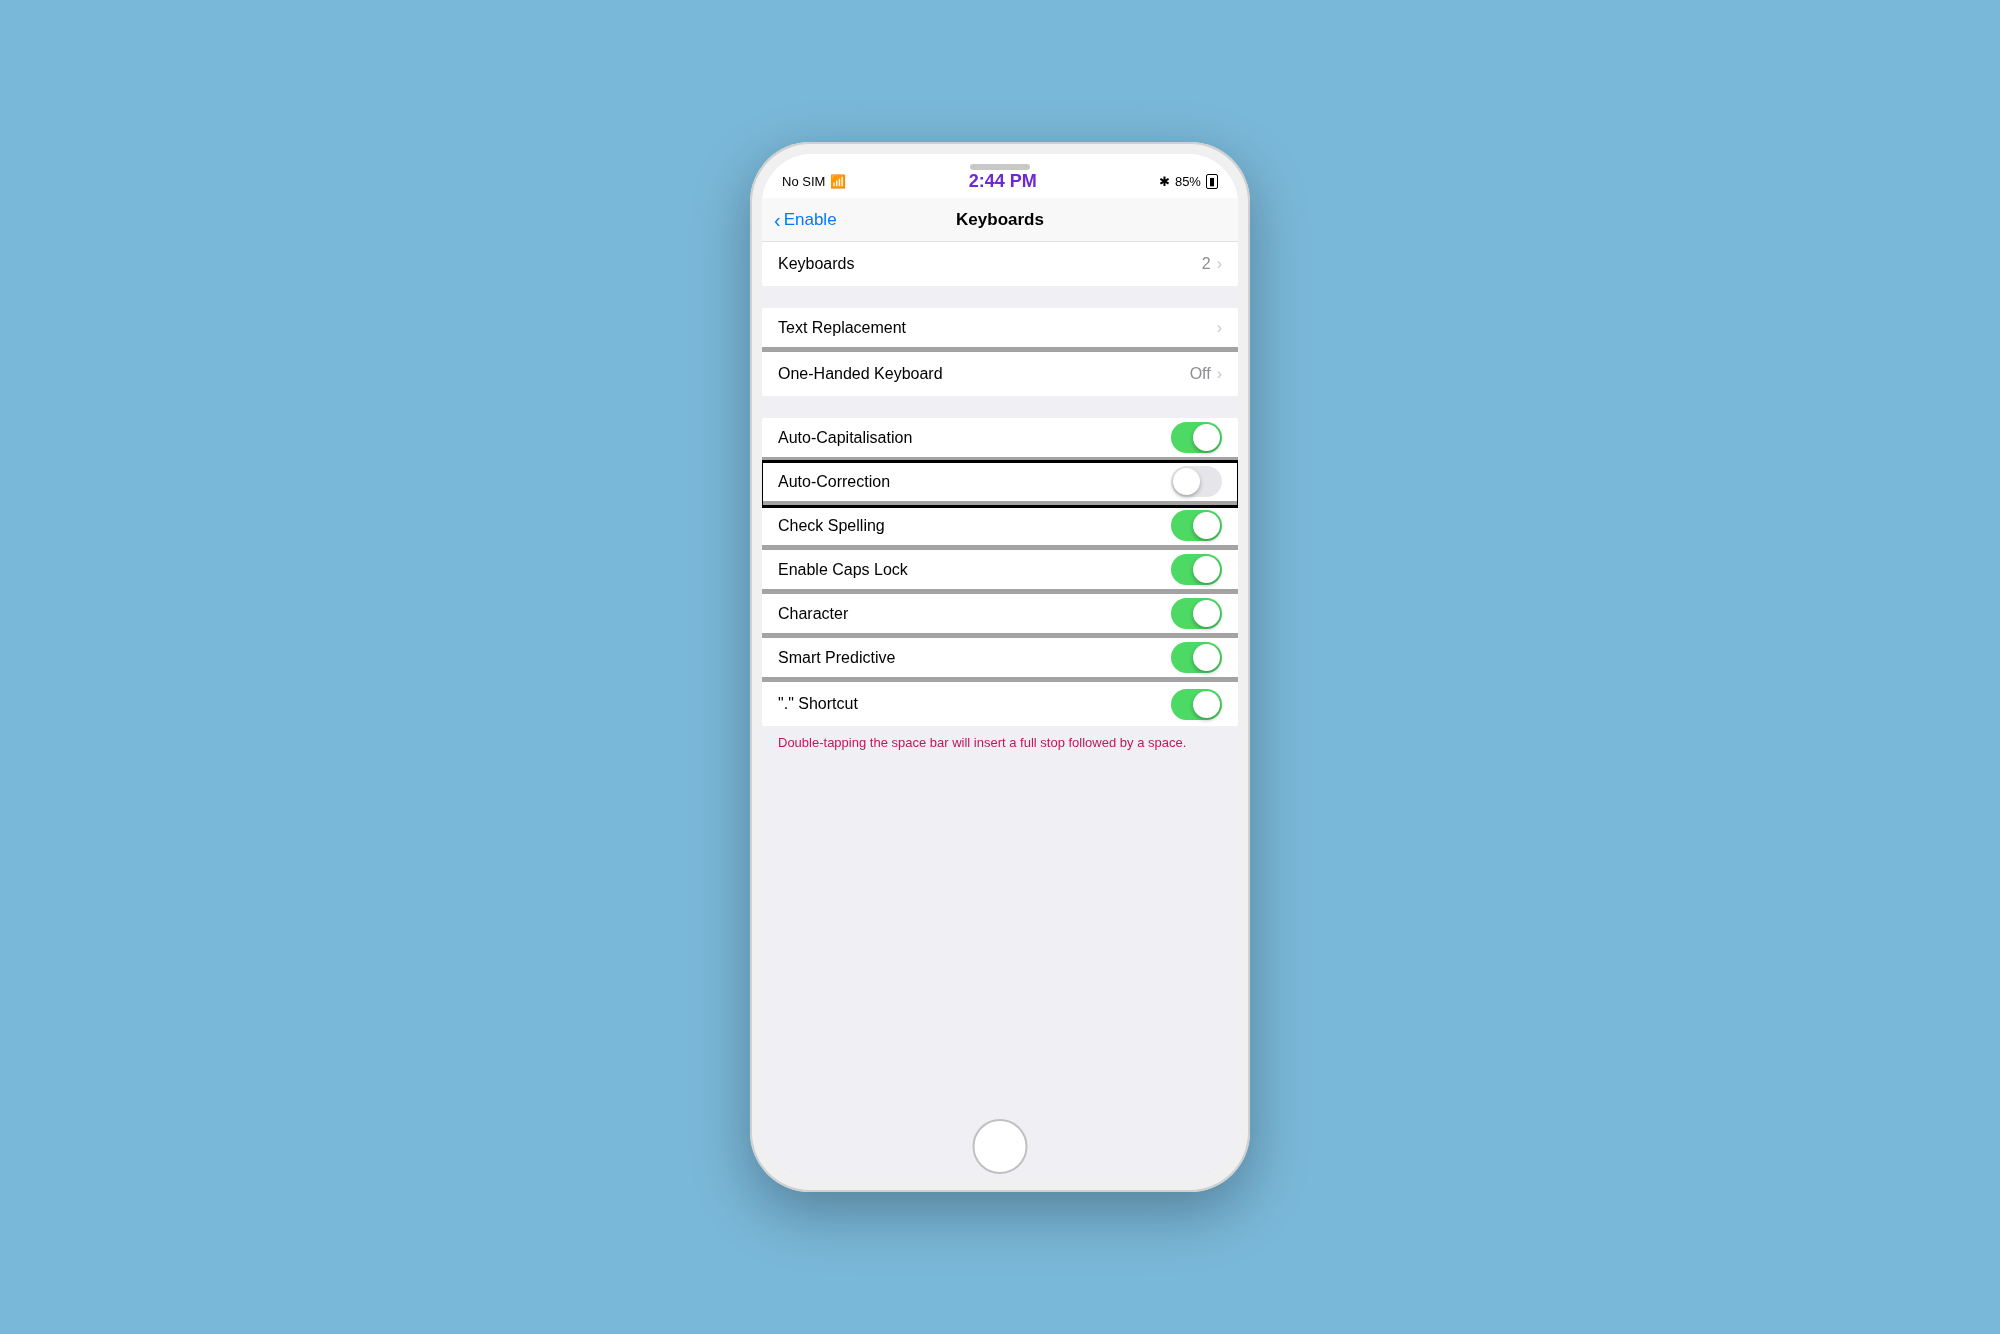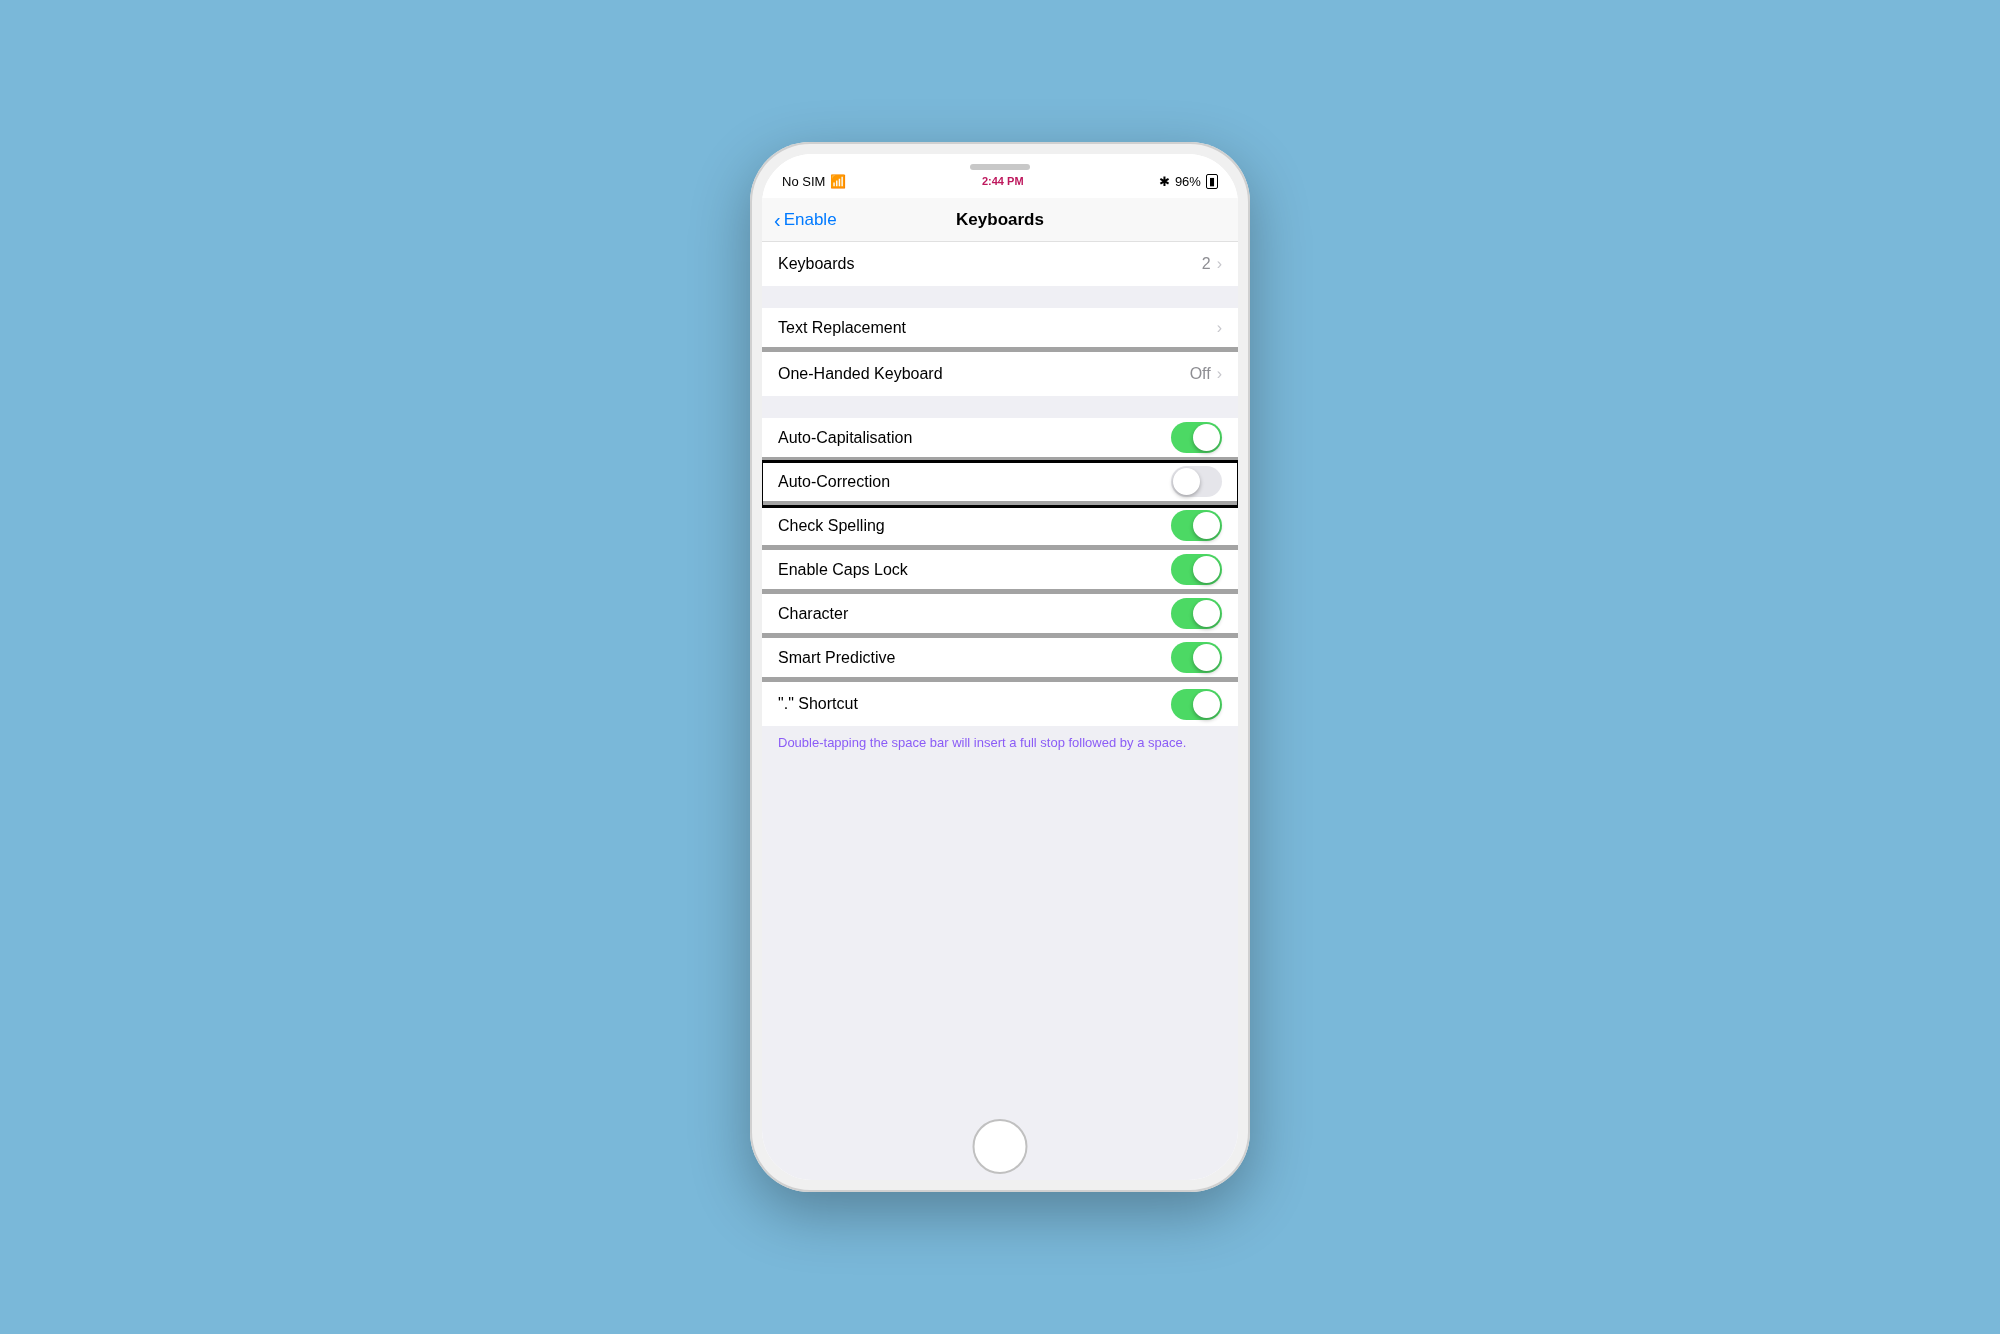--- a/index.html
+++ b/index.html
@@ -77,23 +77,23 @@
     .status-left {
       font-size: 13px;
       font-weight: 500;
       color: #000;
       display: flex;
       align-items: center;
       gap: 5px;
     }
 
     .status-center {
-      font-size: 11px;
+      font-size: 18px;
       font-weight: 600;
-      color: #be185d;
+      color: #6d28d9;
     }
 
     .status-right {
       font-size: 13px;
       font-weight: 500;
       color: #000;
       display: flex;
       align-items: center;
       gap: 5px;
     }
@@ -225,40 +225,40 @@
       outline: 3px solid #000;
       outline-offset: -1px;
       z-index: 2;
     }
 
     
     .settings-footer {
       background: #efeff4;
       padding: 8px 16px 16px;
       font-size: 13px;
-      color: #8b5cf6;
+      color: #be185d;
       line-height: 1.4;
     }
   </style>
 </head>
 <body>
 
 <div class="phone-outer">
   <div class="speaker"></div>
   <div class="phone-inner">
 
     <div class="status-bar">
       <div class="status-left">
         <span>No SIM</span>
         <span style="font-size:13px;">📶</span>
       </div>
       <div class="status-center">2:44 PM</div>
       <div class="status-right">
         <span style="font-size:13px;">✱</span>
-        <span>96%</span>
+        <span>85%</span>
         <span style="font-size:11px; border: 1.5px solid #000; border-radius:2px; padding: 1px 2px; display:inline-block; line-height:1;">▮</span>
       </div>
     </div>
 
     <div class="nav-bar">
       <div class="nav-back">
         <span class="nav-back-chevron">‹</span>
         <span>Enable</span>
       </div>
       <div class="nav-title">Keyboards</div>

